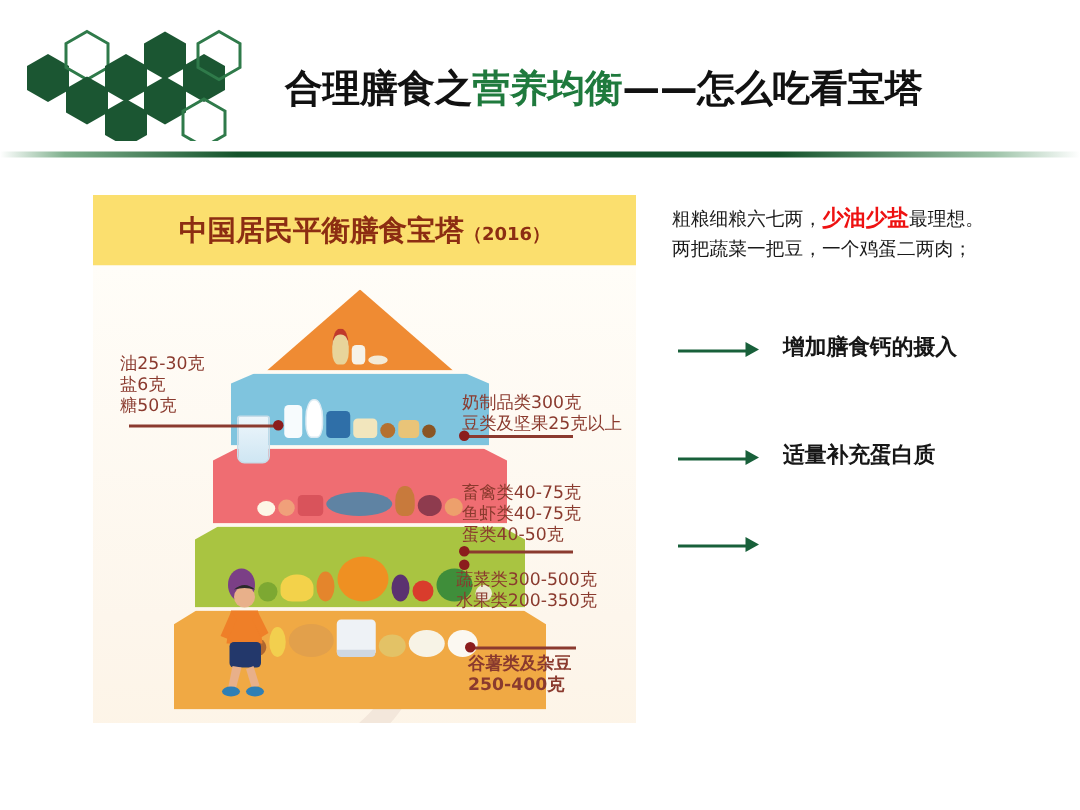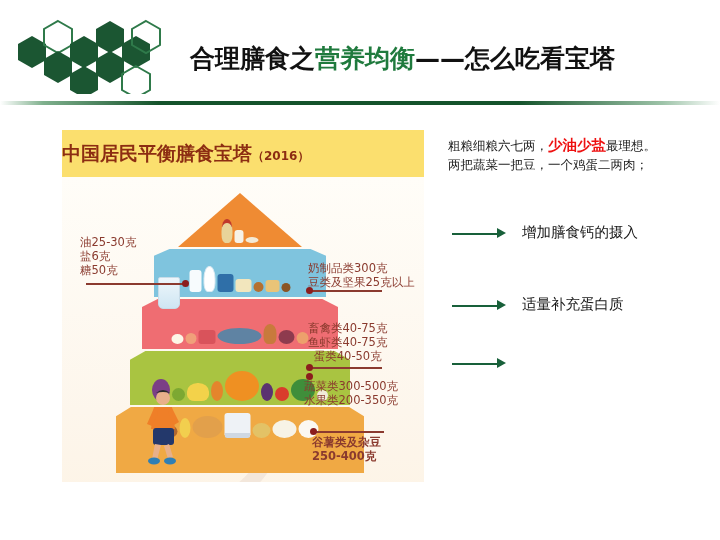--- a/index.html
+++ b/index.html
@@ -68,21 +68,21 @@
     left: 0; top: 0;
     width: 362px;
     height: 47px;
     background: #fbdf6e;
   }
   #poster-title {
     position: absolute;
     left: 0;
     top: 11px;
     width: 362px;
-    text-align: left;
+    text-align: center;
     color: #8c2d12;
     font-size: 19px;
     font-weight: bold;
     font-family: "DejaVu Sans", "Liberation Sans", sans-serif;
   }
   #poster-title .year {
     font-size: 12px;
     font-weight: bold;
   }
   #poster-body {
@@ -190,21 +190,21 @@
     line-height: 14px;
     font-family: "DejaVu Sans", "Liberation Sans", sans-serif;
     white-space: pre-line;
   }
   .poster-label.rt { text-align: left; }
 
   #label-oil { left: 18px; top: 58px; text-align: left; }
   #label-water { left: 8px; top: 155px; text-align: center; width: 118px; color: #9c4a3a; }
   #label-activity { left: 8px; top: 288px; text-align: center; width: 110px; font-size: 13px; color: #9c3a2e; line-height: 16px; }
   #label-dairy { left: 246px; top: 84px; }
-  #label-meat { left: 246px; top: 144px; text-align: center; }
+  #label-meat { left: 246px; top: 144px; }
   #label-veg { left: 242px; top: 202px; }
   #label-grain { left: 250px; top: 258px; font-weight: bold; }
 
   
   .connector {
     position: absolute;
     height: 1.5px;
     background: #8b3a2f;
   }
   .dot {
@@ -259,20 +259,21 @@
     border-top: 5px solid transparent;
     border-bottom: 5px solid transparent;
   }
   .bullet-text {
     font-size: 14.5px;
     line-height: 21px;
     color: #171717;
     font-family: "DejaVu Sans", "Liberation Sans", sans-serif;
     margin-left: 12px;
     width: 180px;
+    font-weight: bold;
   }
   #bullet-1 { top: 222px; }
   #bullet-2 { top: 294px; }
   #bullet-3 { top: 352px; }
 </style>
 </head>
 <body>
 
 <div id="slide-header">
 

